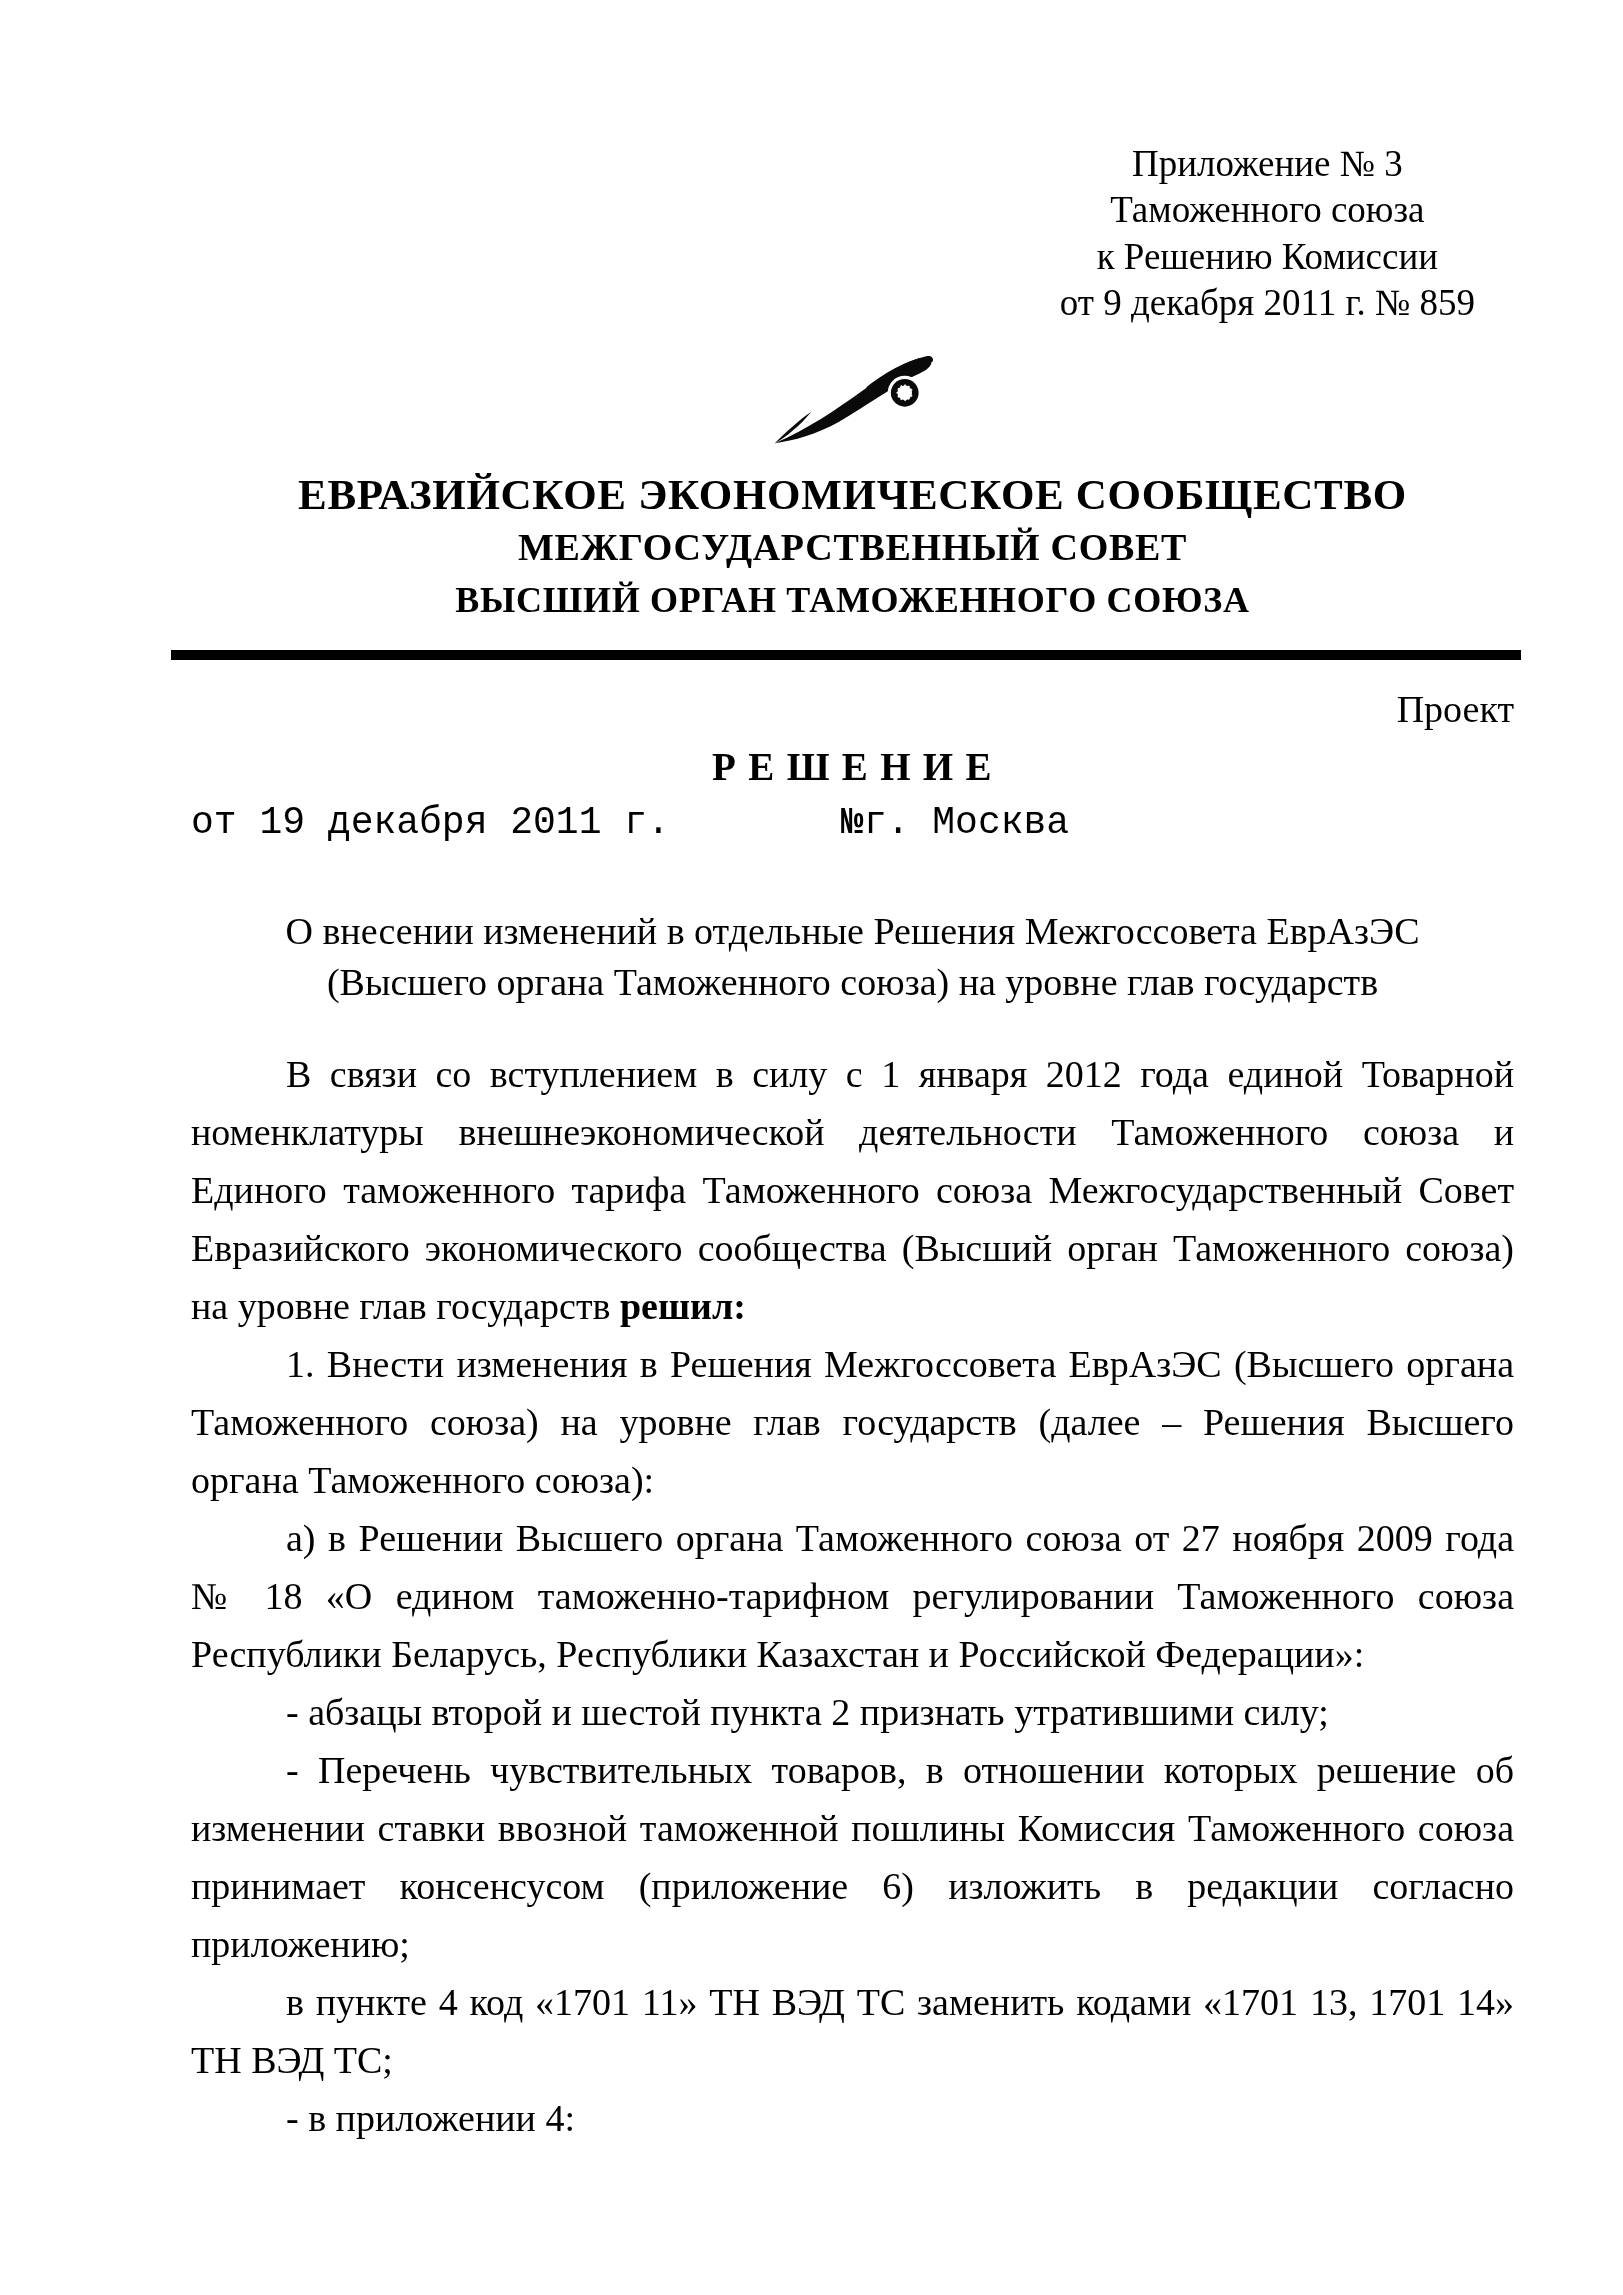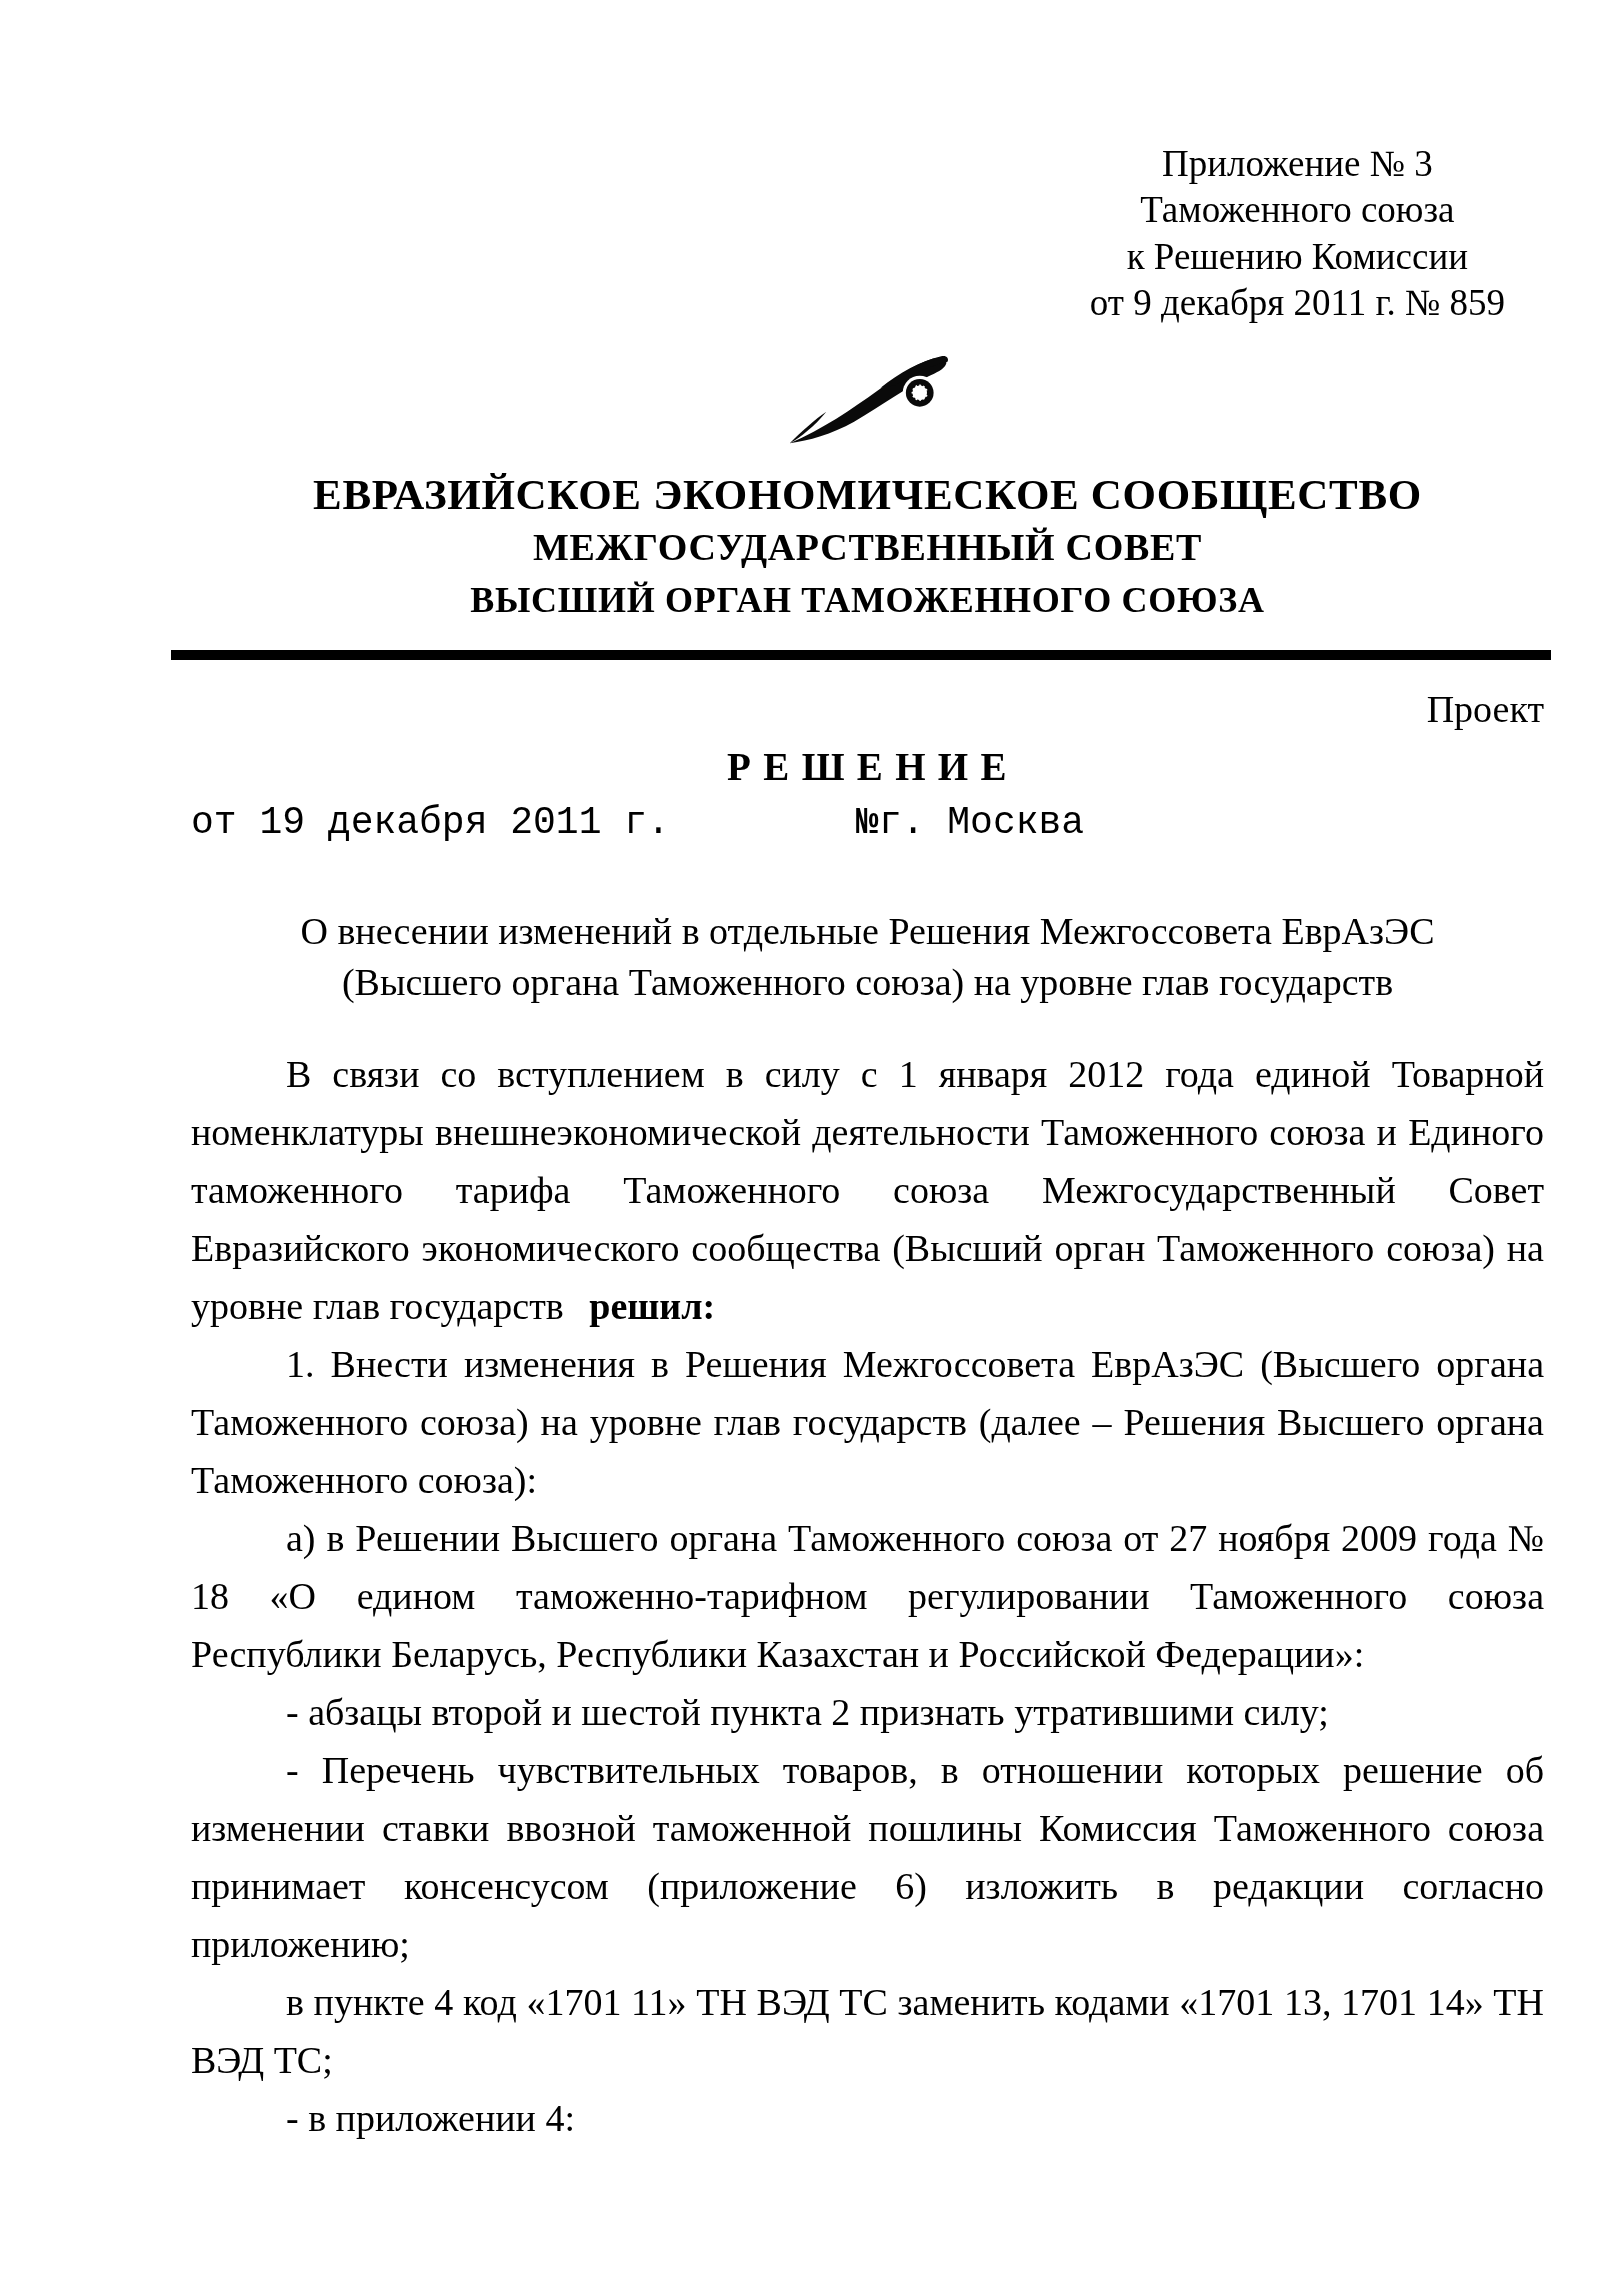--- a/index.html
+++ b/index.html
@@ -11,21 +11,21 @@
     width: 1623px;
     height: 2295px;
     overflow: hidden;
     font-family: "Liberation Serif", "DejaVu Serif", serif;
     color: #000000;
   }
   .page {
     box-sizing: border-box;
     width: 1623px;
     height: 2295px;
-    padding: 141px 79px 0 191px;
+    padding: 141px 109px 0 191px;
   }
   
   .annex-wrap {
     display: flex;
     justify-content: flex-end;
   }
   .annex {
     text-align: center;
     font-size: 37px;
     line-height: 1.25;
@@ -100,21 +100,21 @@
   .body-text {
     margin-top: 36px;
   }
   .body-text p {
     margin: 0;
     font-size: 38px;
     line-height: 58px;
     text-align: justify;
     text-indent: 95px;
   }
-  .body-text p b { font-weight: bold; margin-left: 16px; }
+  .body-text p b { font-weight: bold; }
 </style>
 </head>
 <body>
 
 <div class="page">
 
   <div class="annex-wrap">
     <div class="annex">
       <div>Приложение № 3</div>
       <div>Таможенного союза</div>

